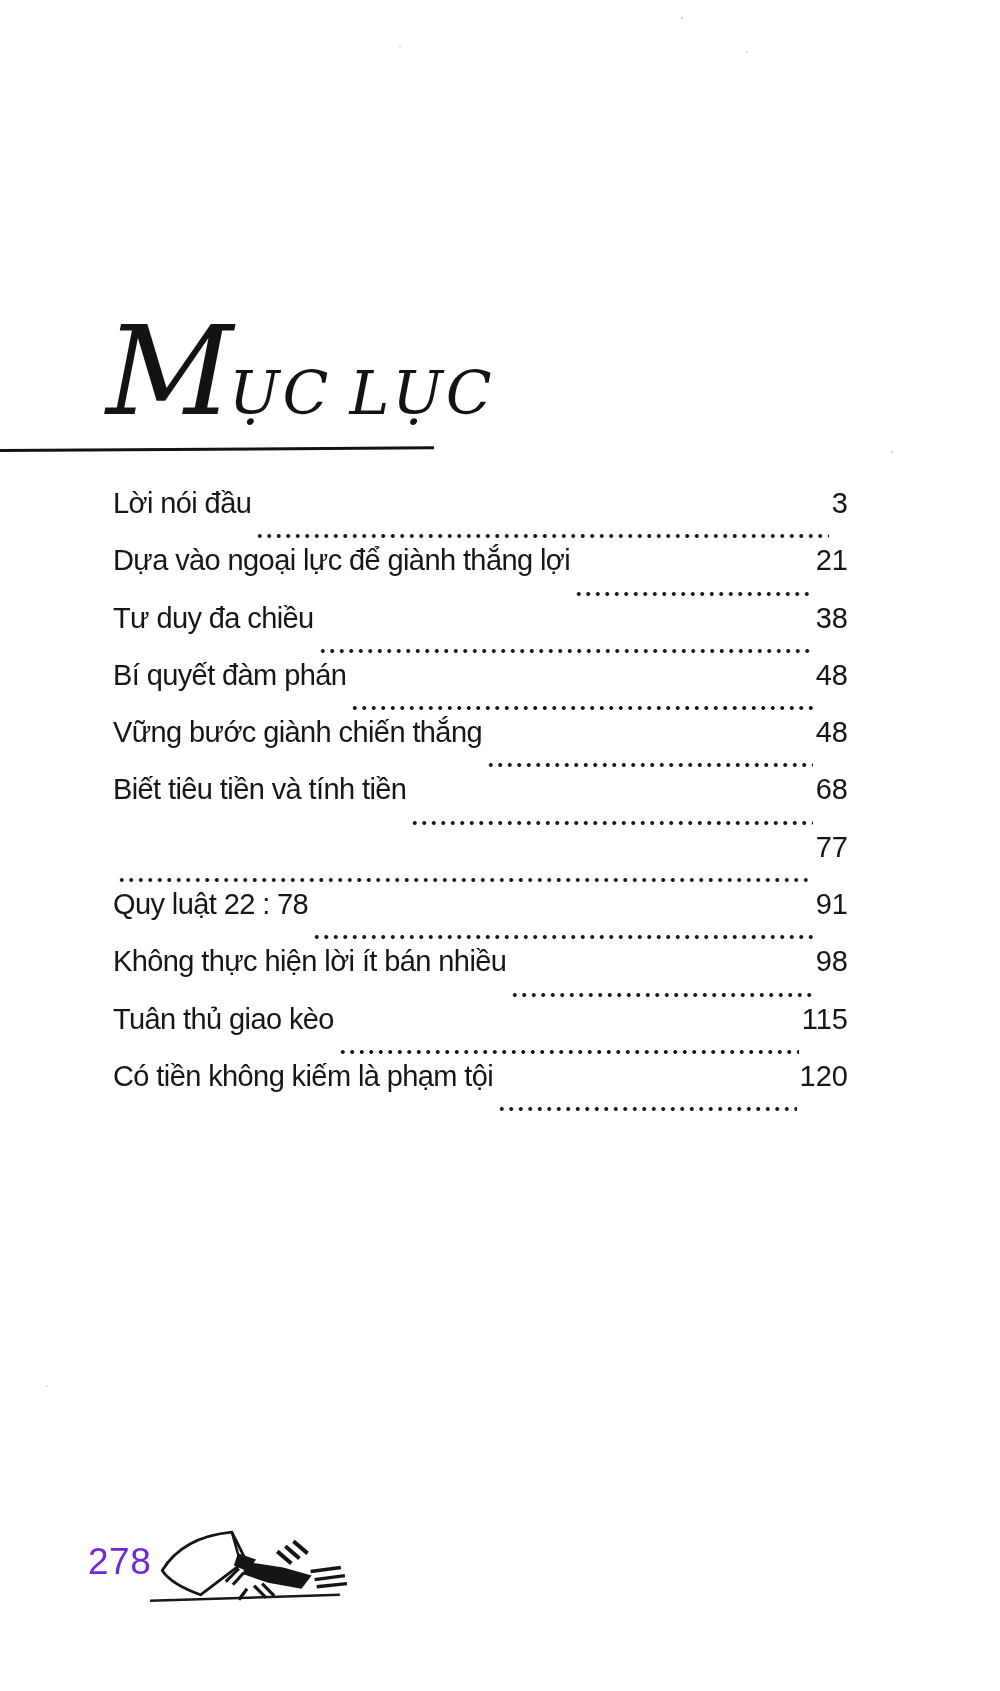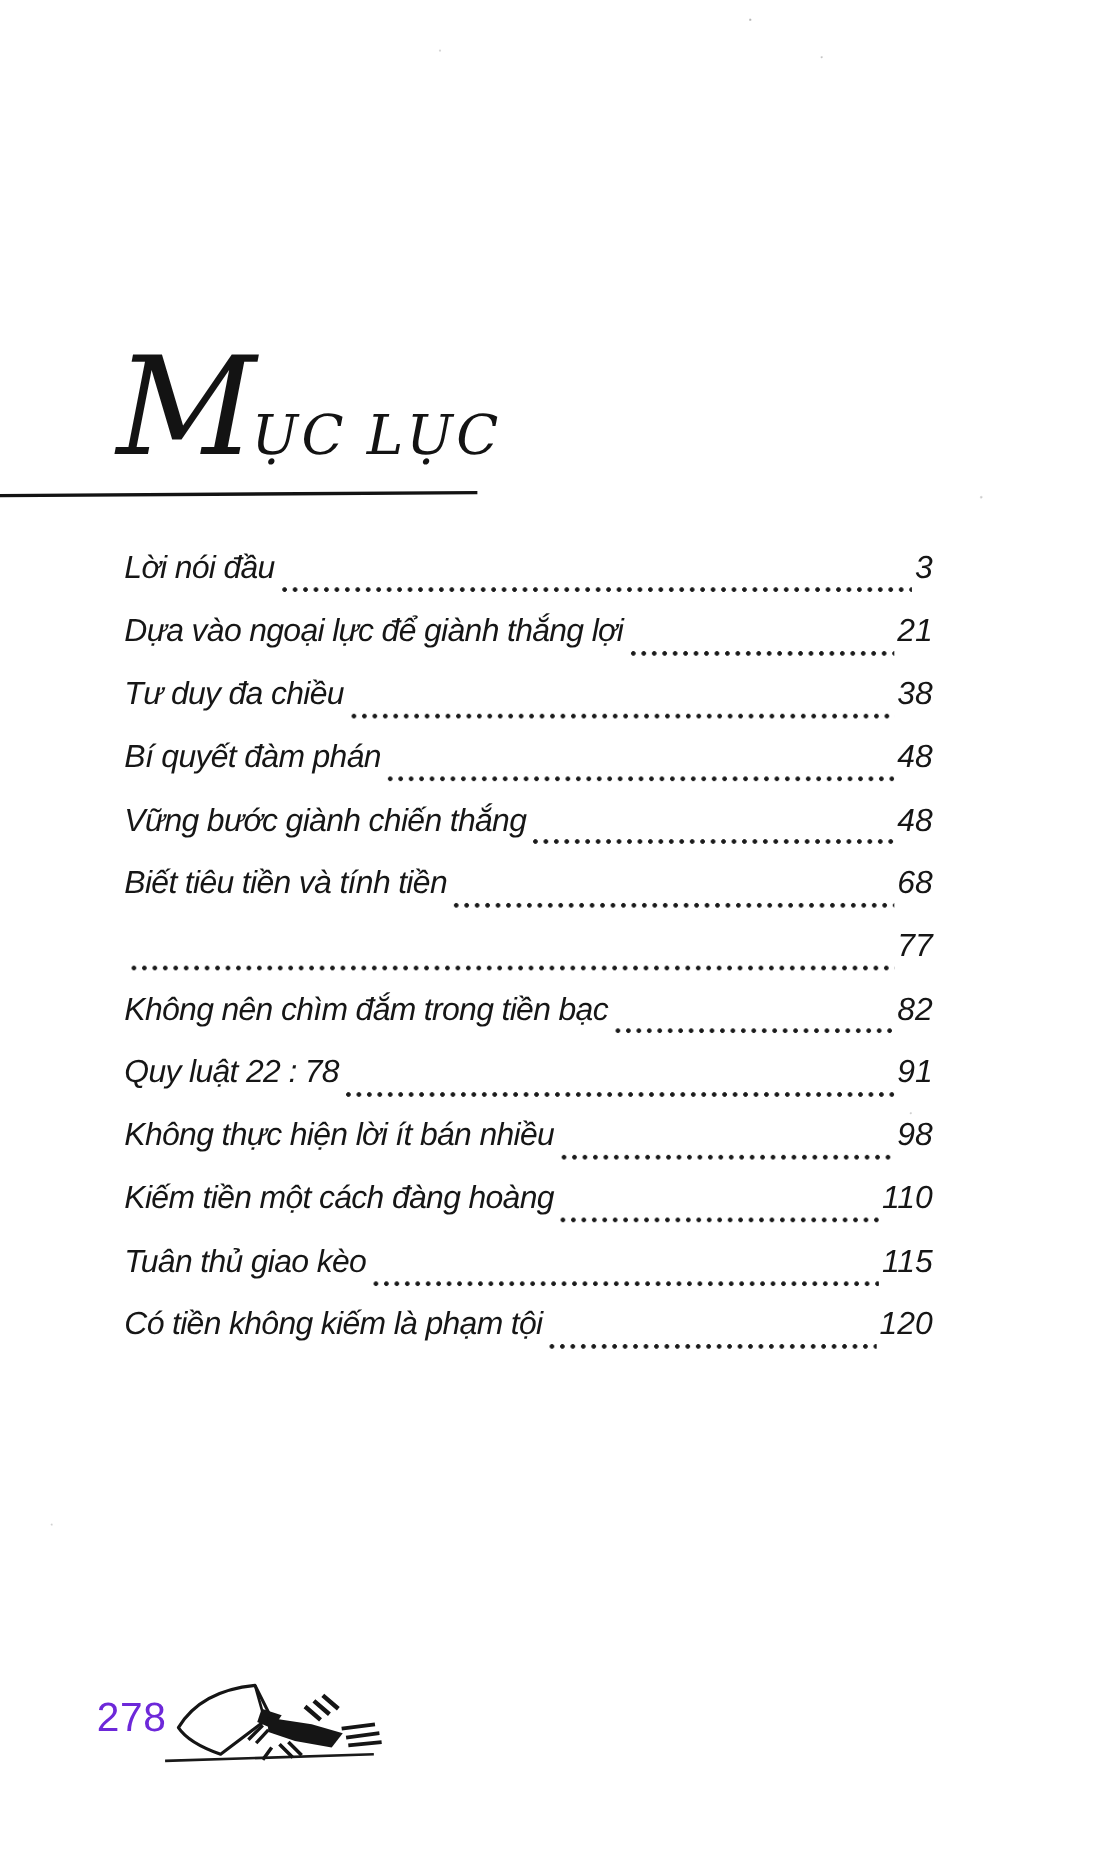--- a/index.html
+++ b/index.html
@@ -33,21 +33,21 @@
     font-family: "DejaVu Serif", serif;
     font-style: italic;
     color: #131313;
   }
   .masthead-title .big-initial {
     font-size: 124px;
     line-height: 0.86;
     letter-spacing: -4px;
   }
   .masthead-title .small-caps {
-    font-size: 50px;
+    font-size: 60px;
     line-height: 1;
     letter-spacing: 3px;
   }
   .masthead-title .word-gap { display: inline-block; width: 18px; }
 
   .masthead-rule {
     position: absolute;
     left: 0;
     top: 449px;
     width: 434px;
@@ -59,26 +59,25 @@
 
   
   .toc {
     position: absolute;
     left: 113px;
     right: 152px;
     top: 488px;
   }
   .toc-row {
     display: flex;
-    align-items: center;
+    align-items: flex-start;
     height: 57.3px;
     font-size: 29px;
     letter-spacing: -0.6px;
     line-height: 1.05;
-    font-style: italic;
   }
   .toc-row .entry-label {
     white-space: nowrap;
     flex: 0 0 auto;
   }
   .toc-row .dot-leader {
     flex: 1 1 auto;
     align-self: stretch;
     margin: 0 3px 0 4px;
     background-image: radial-gradient(circle, #1a1a1a 1.85px, transparent 2.15px);
@@ -159,43 +158,33 @@
     <span class="entry-label">Biết tiêu tiền và tính tiền</span>
     <span class="dot-leader"></span>
     <span class="entry-page">68</span>
   </div>
 
   <div class="toc-row">
     <span class="dot-leader"></span>
     <span class="entry-page">77</span>
   </div>
 
-  <div class="toc-row">
-    <span class="entry-label">Không nên chìm đắm trong tiền bạc</span>
-    <span class="dot-leader"></span>
-    <span class="entry-page">82</span>
-  </div>
 
   <div class="toc-row">
     <span class="entry-label">Quy luật 22 : 78</span>
     <span class="dot-leader"></span>
     <span class="entry-page">91</span>
   </div>
 
   <div class="toc-row">
     <span class="entry-label">Không thực hiện lời ít bán nhiều</span>
     <span class="dot-leader"></span>
     <span class="entry-page">98</span>
   </div>
 
-  <div class="toc-row">
-    <span class="entry-label">Kiếm tiền một cách đàng hoàng</span>
-    <span class="dot-leader"></span>
-    <span class="entry-page">110</span>
-  </div>
 
   <div class="toc-row">
     <span class="entry-label">Tuân thủ giao kèo</span>
     <span class="dot-leader"></span>
     <span class="entry-page">115</span>
   </div>
 
   <div class="toc-row">
     <span class="entry-label">Có tiền không kiếm là phạm tội</span>
     <span class="dot-leader"></span>

